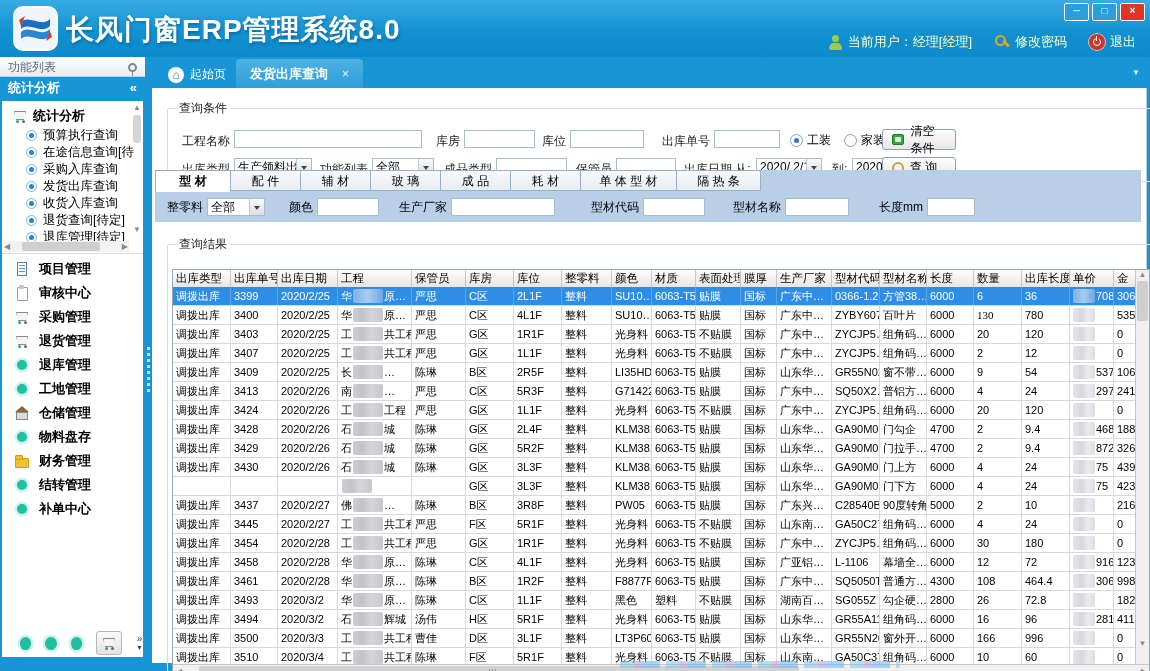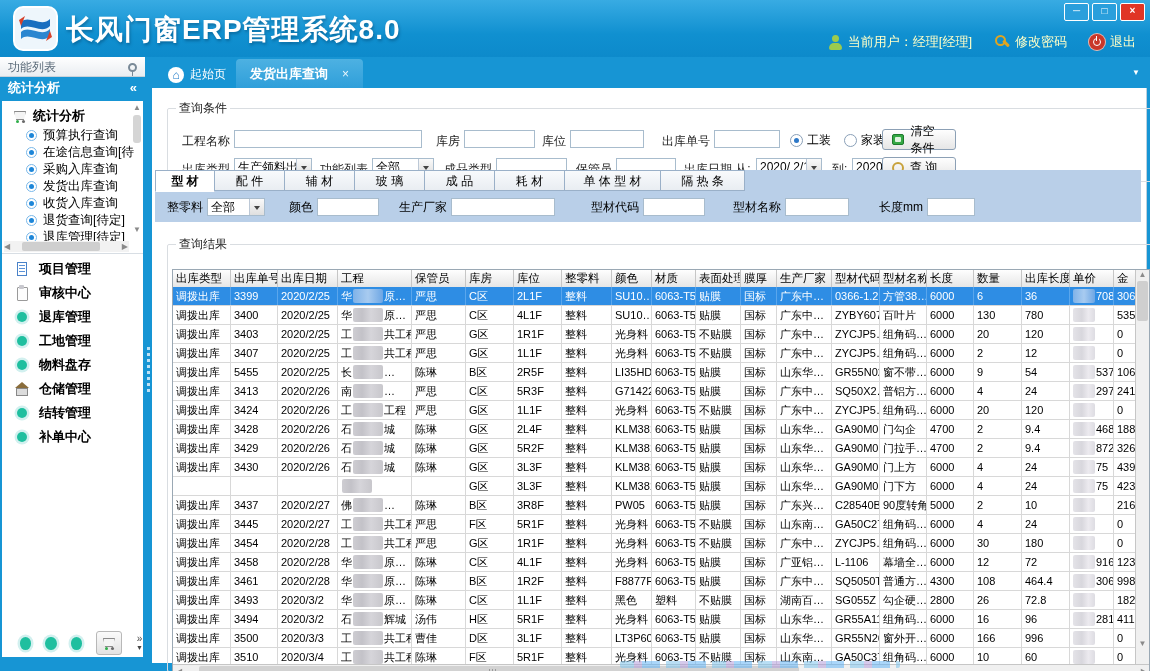--- a/index.html
+++ b/index.html
@@ -242,34 +242,46 @@
   <div id="menu-list">
       <div class="menu-item">
         <span class="mi document-icon"></span>
         <span class="menu-label">项目管理</span>
       </div>
       <div class="menu-item">
         <span class="mi clipboard-icon"></span>
         <span class="menu-label">审核中心</span>
       </div>
       <div class="menu-item">
+        <span class="mi cart-icon"></span>
+        <span class="menu-label">采购管理</span>
+      </div>
+      <div class="menu-item">
+        <span class="mi cart-icon"></span>
+        <span class="menu-label">退货管理</span>
+      </div>
+      <div class="menu-item">
         <span class="mi dot-icon"></span>
         <span class="menu-label">退库管理</span>
       </div>
       <div class="menu-item">
         <span class="mi dot-icon"></span>
         <span class="menu-label">工地管理</span>
       </div>
       <div class="menu-item">
+        <span class="mi warehouse-icon"></span>
+        <span class="menu-label">仓储管理</span>
+      </div>
+      <div class="menu-item">
         <span class="mi dot-icon"></span>
         <span class="menu-label">物料盘存</span>
       </div>
       <div class="menu-item">
-        <span class="mi warehouse-icon"></span>
-        <span class="menu-label">仓储管理</span>
+        <span class="mi folder-icon"></span>
+        <span class="menu-label">财务管理</span>
       </div>
       <div class="menu-item">
         <span class="mi dot-icon"></span>
         <span class="menu-label">结转管理</span>
       </div>
       <div class="menu-item">
         <span class="mi dot-icon"></span>
         <span class="menu-label">补单中心</span>
       </div>
     </div>
@@ -351,21 +363,21 @@
       <span>2020/ 3/16</span><span class="dd"></span>
     </div>
     <div class="btn" style="left:714px;top:40px;width:74px;">
       <span class="search-icon"></span>
       <span>查  询</span>
     </div>
   </fieldset>
 
   <div class="abs" id="mt">
     <div id="mtabs">
-        <div class="mtab active" style="width: 60px; font-family: Liberation Serif, serif;">型  材</div>
+        <div class="mtab active" style="width: 76px;">型  材</div>
         <div class="mtab" style="width: 70px;">配  件</div>
         <div class="mtab" style="width: 70px;">辅  材</div>
         <div class="mtab" style="width: 70px;">玻  璃</div>
         <div class="mtab" style="width: 70px;">成  品</div>
         <div class="mtab" style="width: 70px;">耗  材</div>
         <div class="mtab" style="width: 96px;">单 体 型 材</div>
         <div class="mtab" style="width: 84px;">隔 热 条</div>
       </div>
     <div id="mfilter">
       <span class="lab">整零料</span>
@@ -454,21 +466,21 @@
             <div class="td" style="width: 48px;">4L1F</div>
             <div class="td" style="width: 50px;">整料</div>
             <div class="td" style="width: 40px;">SU10…</div>
             <div class="td" style="width: 44px;">6063-T5</div>
             <div class="td" style="width: 45px;">贴膜</div>
             <div class="td" style="width: 36px;">国标</div>
             <div class="td" style="width: 55px;">广东中…</div>
             <div class="td" style="width: 48px;">ZYBY607</div>
             <div class="td" style="width: 47px;">百叶片</div>
             <div class="td" style="width: 47px;">6000</div>
-            <div class="td" style="width: 48px;">130</div>
+            <div class="td" style="width: 48px; font-family: Liberation Serif, serif;">130</div>
             <div class="td" style="width: 48px;">780</div>
             <div class="td price" style="width: 44px;">
               <span class="redact" style="width: 22px; margin-right: 1px;"></span>
               <span></span>
             </div>
             <div class="td" style="width: 24px;">535</div>
           </div>
           <div class="tr">
             <div class="td" style="width: 58px;">调拨出库</div>
             <div class="td" style="width: 47px;">3403</div>
@@ -522,21 +534,21 @@
             <div class="td" style="width: 48px;">2</div>
             <div class="td" style="width: 48px;">12</div>
             <div class="td price" style="width: 44px;">
               <span class="redact" style="width: 22px; margin-right: 1px;"></span>
               <span></span>
             </div>
             <div class="td" style="width: 24px;">0</div>
           </div>
           <div class="tr">
             <div class="td" style="width: 58px;">调拨出库</div>
-            <div class="td" style="width: 47px;">5455</div>
+            <div class="td" style="width: 47px;">3409</div>
             <div class="td" style="width: 60px;">2020/2/25</div>
             <div class="td proj" style="width: 74px;">
               <span>长</span>
               <span class="redact" style="width: 30px; margin: 0px 1px;"></span>
               <span>…</span>
             </div>
             <div class="td" style="width: 54px;">陈琳</div>
             <div class="td" style="width: 48px;">B区</div>
             <div class="td" style="width: 48px;">2R5F</div>
             <div class="td" style="width: 50px;">整料</div>

